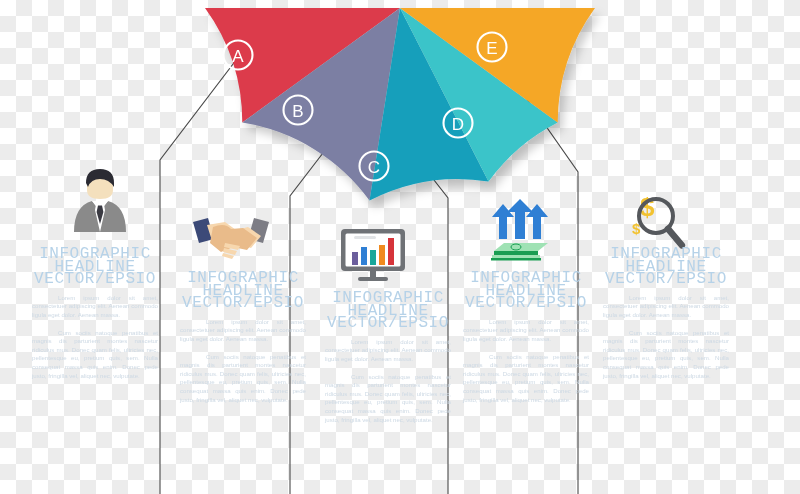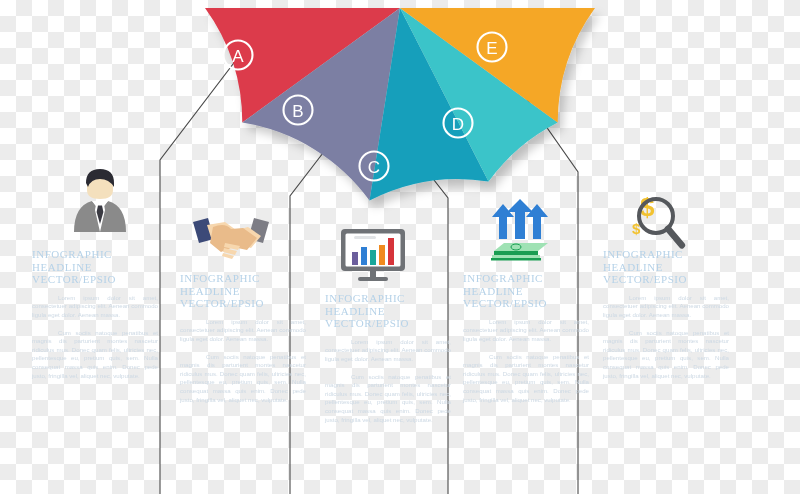--- a/index.html
+++ b/index.html
@@ -36,27 +36,28 @@
     width: 800px;
     height: 494px;
   }
 
   
   .column {
     position: absolute;
     box-sizing: border-box;
   }
   .col-headline {
-    font-size: 11px;
+    font-size: 16px;
     letter-spacing: 0.55px;
     line-height: 12.6px;
     color: #b6d2e8;
     text-transform: uppercase;
     white-space: pre-line;
-    font-family: Liberation Serif, serif;
+    font-family: Liberation Mono, monospace;
+    text-align: center;
   }
   .col-body {
     margin-top: 8px;
     font-size: 6.1px;
     line-height: 8.6px;
     color: #cdd9e4;
     text-align: justify;
     text-indent: 26px;
     font-family: "Liberation Sans", sans-serif;
   }

